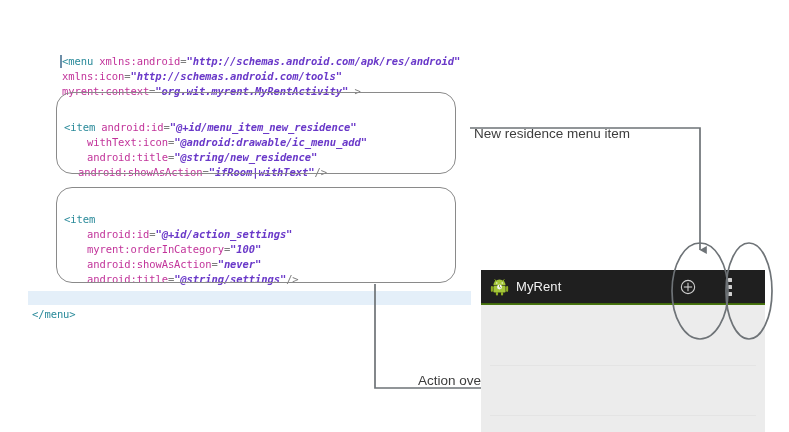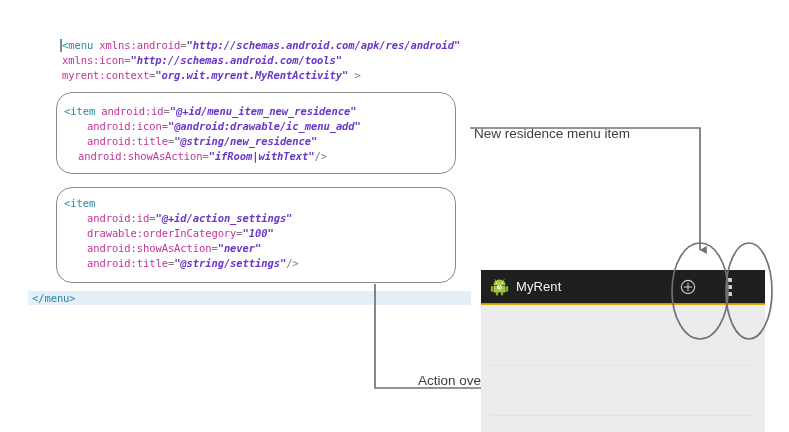--- a/index.html
+++ b/index.html
@@ -14,21 +14,21 @@
     position: relative;
     width: 789px;
     height: 432px;
     background: #ffffff;
     overflow: hidden;
   }
 
   
   .code-layer {
     position: absolute;
-    left: 0; top: 0;
+    left: 0; top: 16px;
     width: 789px; height: 368px;
   }
   .code-line {
     position: absolute;
     font-family: "DejaVu Sans Mono", "Liberation Mono", monospace;
     font-size: 10.5px;
     line-height: 15px;
     white-space: pre;
     letter-spacing: -0.1px;
   }
@@ -77,21 +77,21 @@
     pointer-events: none;
   }
 
   
   .phone {
     position: absolute;
     left: 481px;
     top: 270px;
     width: 284px;
     height: 162px;
-    background: #eab308;
+    background: #4d7c0f;
     overflow: hidden;
   }
   .appbar {
     position: absolute;
     left: 0; top: 0;
     width: 284px;
     height: 33px;
     background: #1f1f1f;
     display: flex;
     align-items: center;
@@ -164,27 +164,27 @@
   <div class="highlight-band" style="left:28px; top:291px; width:443px; height:14px;"></div>
 
   <div class="code-layer">
     <div class="caret" style="left:60px; top:39px;"></div>
 
     <div class="code-line" style="left:62px;  top:38px;"><span class="tag">&lt;menu </span><span class="attr">xmlns:android</span><span class="punct">=</span><span class="val">"http://schemas.android.com/apk/res/android"</span></div>
     <div class="code-line" style="left:62px;  top:53px;"><span class="attr">xmlns:icon</span><span class="punct">=</span><span class="val">"http://schemas.android.com/tools"</span></div>
     <div class="code-line" style="left:62px;  top:68px;"><span class="attr">myrent:context</span><span class="punct">=</span><span class="val">"org.wit.myrent.MyRentActivity"</span><span class="punct"> &gt;</span></div>
 
     <div class="code-line" style="left:64px;  top:104px;"><span class="tag">&lt;item </span><span class="attr">android:id</span><span class="punct">=</span><span class="val">"@+id/menu_item_new_residence"</span></div>
-    <div class="code-line" style="left:87px;  top:119px;"><span class="attr">android:icon</span><span class="punct">=</span><span class="val">"@android:drawable/ic_menu_add"</span></div>
+    <div class="code-line" style="left:87px;  top:119px;"><span class="attr">withText:icon</span><span class="punct">=</span><span class="val">"@android:drawable/ic_menu_add"</span></div>
     <div class="code-line" style="left:87px;  top:134px;"><span class="attr">android:title</span><span class="punct">=</span><span class="val">"@string/new_residence"</span></div>
     <div class="code-line" style="left:78px;  top:149px;"><span class="attr">android:showAsAction</span><span class="punct">=</span><span class="val">"ifRoom|withText"</span><span class="punct">/&gt;</span></div>
 
     <div class="code-line" style="left:64px;  top:196px;"><span class="tag">&lt;item</span></div>
     <div class="code-line" style="left:87px;  top:211px;"><span class="attr">android:id</span><span class="punct">=</span><span class="val">"@+id/action_settings"</span></div>
-    <div class="code-line" style="left:87px;  top:226px;"><span class="attr">drawable:orderInCategory</span><span class="punct">=</span><span class="val">"100"</span></div>
+    <div class="code-line" style="left:87px;  top:226px;"><span class="attr">myrent:orderInCategory</span><span class="punct">=</span><span class="val">"100"</span></div>
     <div class="code-line" style="left:87px;  top:241px;"><span class="attr">android:showAsAction</span><span class="punct">=</span><span class="val">"never"</span></div>
     <div class="code-line" style="left:87px;  top:256px;"><span class="attr">android:title</span><span class="punct">=</span><span class="val">"@string/settings"</span><span class="punct">/&gt;</span></div>
 
     <div class="code-line" style="left:32px;  top:291px;"><span class="tag">&lt;/menu&gt;</span></div>
   </div>
 
   <div class="code-box" style="left:56px; top:92px; width:400px; height:82px;"></div>
   <div class="code-box" style="left:56px; top:187px; width:400px; height:96px;"></div>
 
   <div class="anno" style="left:474px; top:110px;margin-top:16px;">New residence menu item</div>

